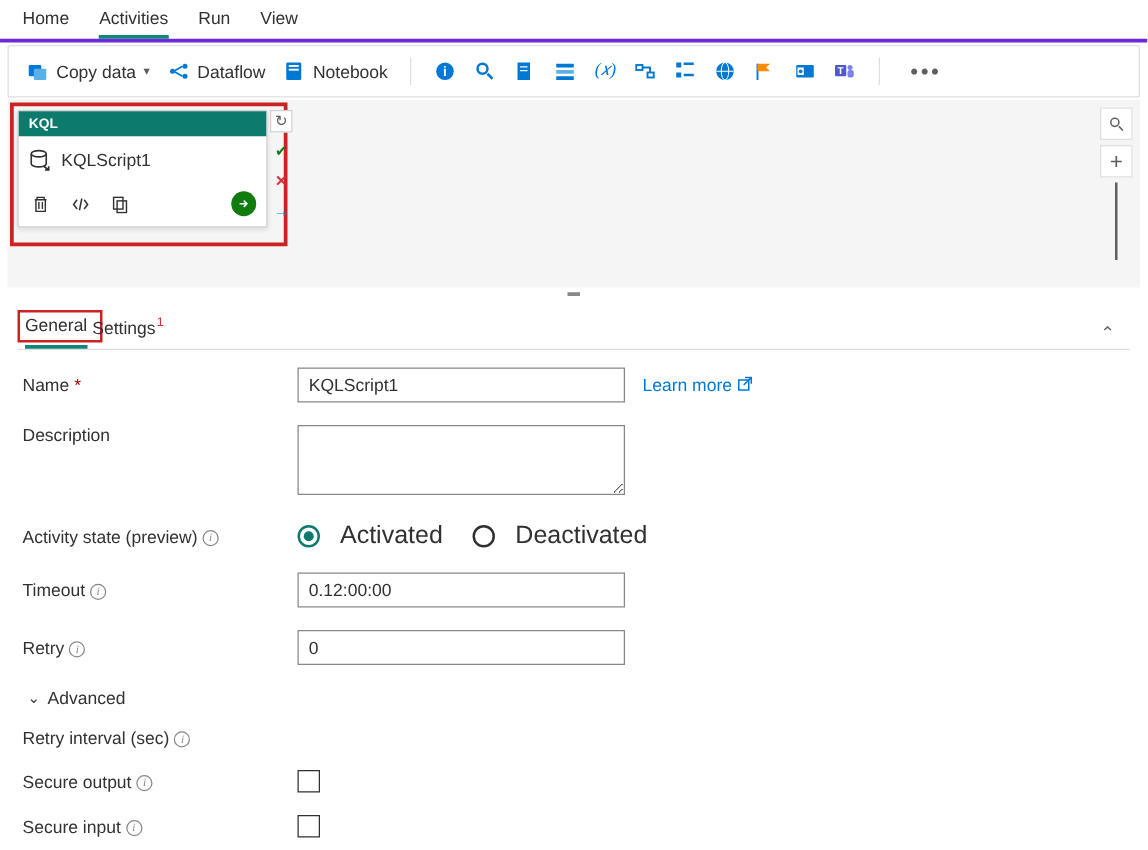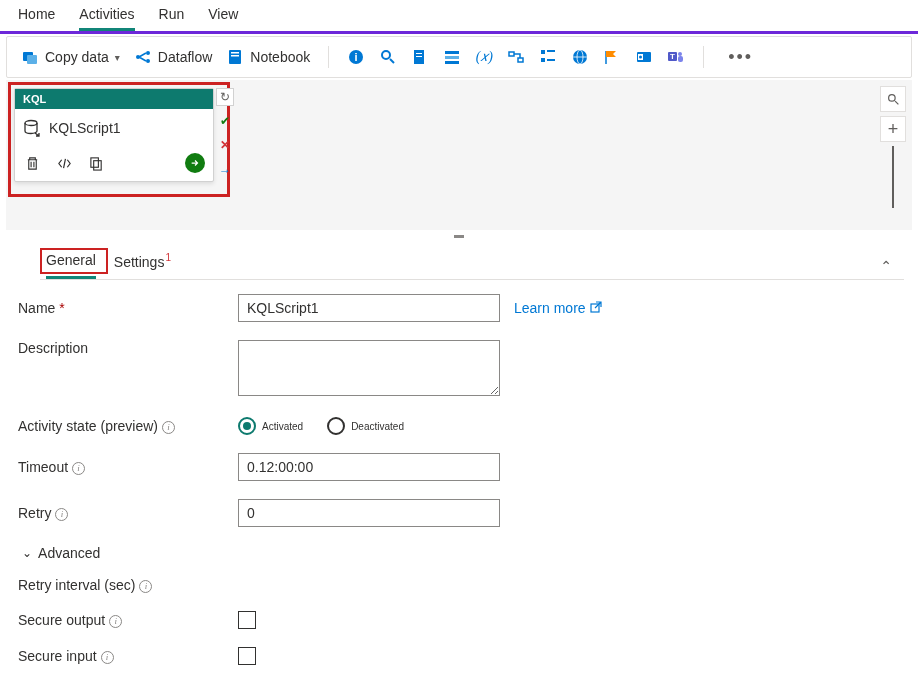--- a/index.html
+++ b/index.html
@@ -32,39 +32,39 @@
   .side-ic.red{ color:#d13438; border:none; background:transparent; font-weight:bold;}
   .side-ic.blue{ color:#0078d4; border:none; background:transparent;}
   .canvas-right { position:absolute; right:6px; top:6px; display:flex; flex-direction:column; gap:4px;}
   .canvas-btn { width:26px; height:26px; background:#fff; border:1px solid #e1dfdd; display:flex; align-items:center; justify-content:center; color:#605e5c; cursor:pointer;}
   .r-line { width:2px; height:62px; background:#605e5c; margin:0 auto;}
 
   .drag-handle { text-align:center; font-size:10px; color:#8a8886; height:14px; line-height:10px;}
 
   
   .prop-panel { padding: 0 14px 0 14px; }
-  .prop-tabs { display:flex; align-items:center; gap:18px; padding:8px 6px 0 6px; border-bottom:1px solid #e1dfdd; position:relative;margin-left:26px;}
+  .prop-tabs { display:flex; align-items:center; gap:4px; padding:8px 6px 0 6px; border-bottom:1px solid #e1dfdd; position:relative;}
   .prop-tab { font-size:14px; color:#323130; cursor:pointer; padding-bottom:8px; position:relative;}
   .prop-tab.active { border-bottom:3px solid #118578; }
   .tab-highlight { position:absolute; top:4px; left:0px; width:68px; height:26px; border:2px solid #cc2222; pointer-events:none;}
   .sup { color:#d13438; font-size:10px; position:relative; top:-6px; left:1px;}
   .collapse-caret { margin-left:auto; color:#605e5c; cursor:pointer; font-size:14px; padding:0 6px;}
 
   .form { padding: 14px 4px; }
   .row { display:flex; align-items:center; margin-bottom:18px; }
   .row.top { align-items:flex-start; }
   .label { width: 220px; font-size:14px; color:#323130; display:flex; align-items:flex-end; gap:4px;}
   .req { color:#a80000; }
   .info-ic { width:13px; height:13px; border:1px solid #8a8886; border-radius:50%; display:inline-flex; align-items:center; justify-content:center; font-size:9px; color:#8a8886; font-style:italic; font-family:serif; line-height:1;}
   .ctrl { width: 262px; }
   .ctrl input[type=text] { width:100%; height:28px; padding:2px 8px; border:1px solid #8a8886; font-size:14px; color:#323130;}
   .ctrl textarea { width:100%; height:56px; padding:4px 8px; border:1px solid #8a8886; font-size:14px; resize:both;}
   .learn-more { margin-left:14px; color:#0078d4; font-size:14px; cursor:pointer; display:inline-flex; align-items:center; gap:4px;}
   .radio-grp { display:flex; gap:24px; align-items:center;}
-  .radio { display:flex; align-items:center; gap:6px; cursor:pointer; font-size:10px;}
+  .radio { display:flex; align-items:center; gap:16px; cursor:pointer; font-size:20px;}
   .r-outer { width:18px; height:18px; border:2px solid #323130; border-radius:50%; display:flex; align-items:center; justify-content:center;}
   .r-outer.sel { border-color:#0d7a6e;}
   .r-inner { width:8px; height:8px; background:#0d7a6e; border-radius:50%;}
   .checkbox { width:18px; height:18px; border:1px solid #323130; background:#fff; cursor:pointer;}
   .adv-toggle { display:flex; align-items:center; gap:6px; font-size:14px; cursor:pointer; margin:2px 0 16px 4px;}
   .chev { font-size:12px; }
   .icon-svg { width:16px; height:16px; }
   .blueish { color:#0078d4; }
 </style>
 </head>

